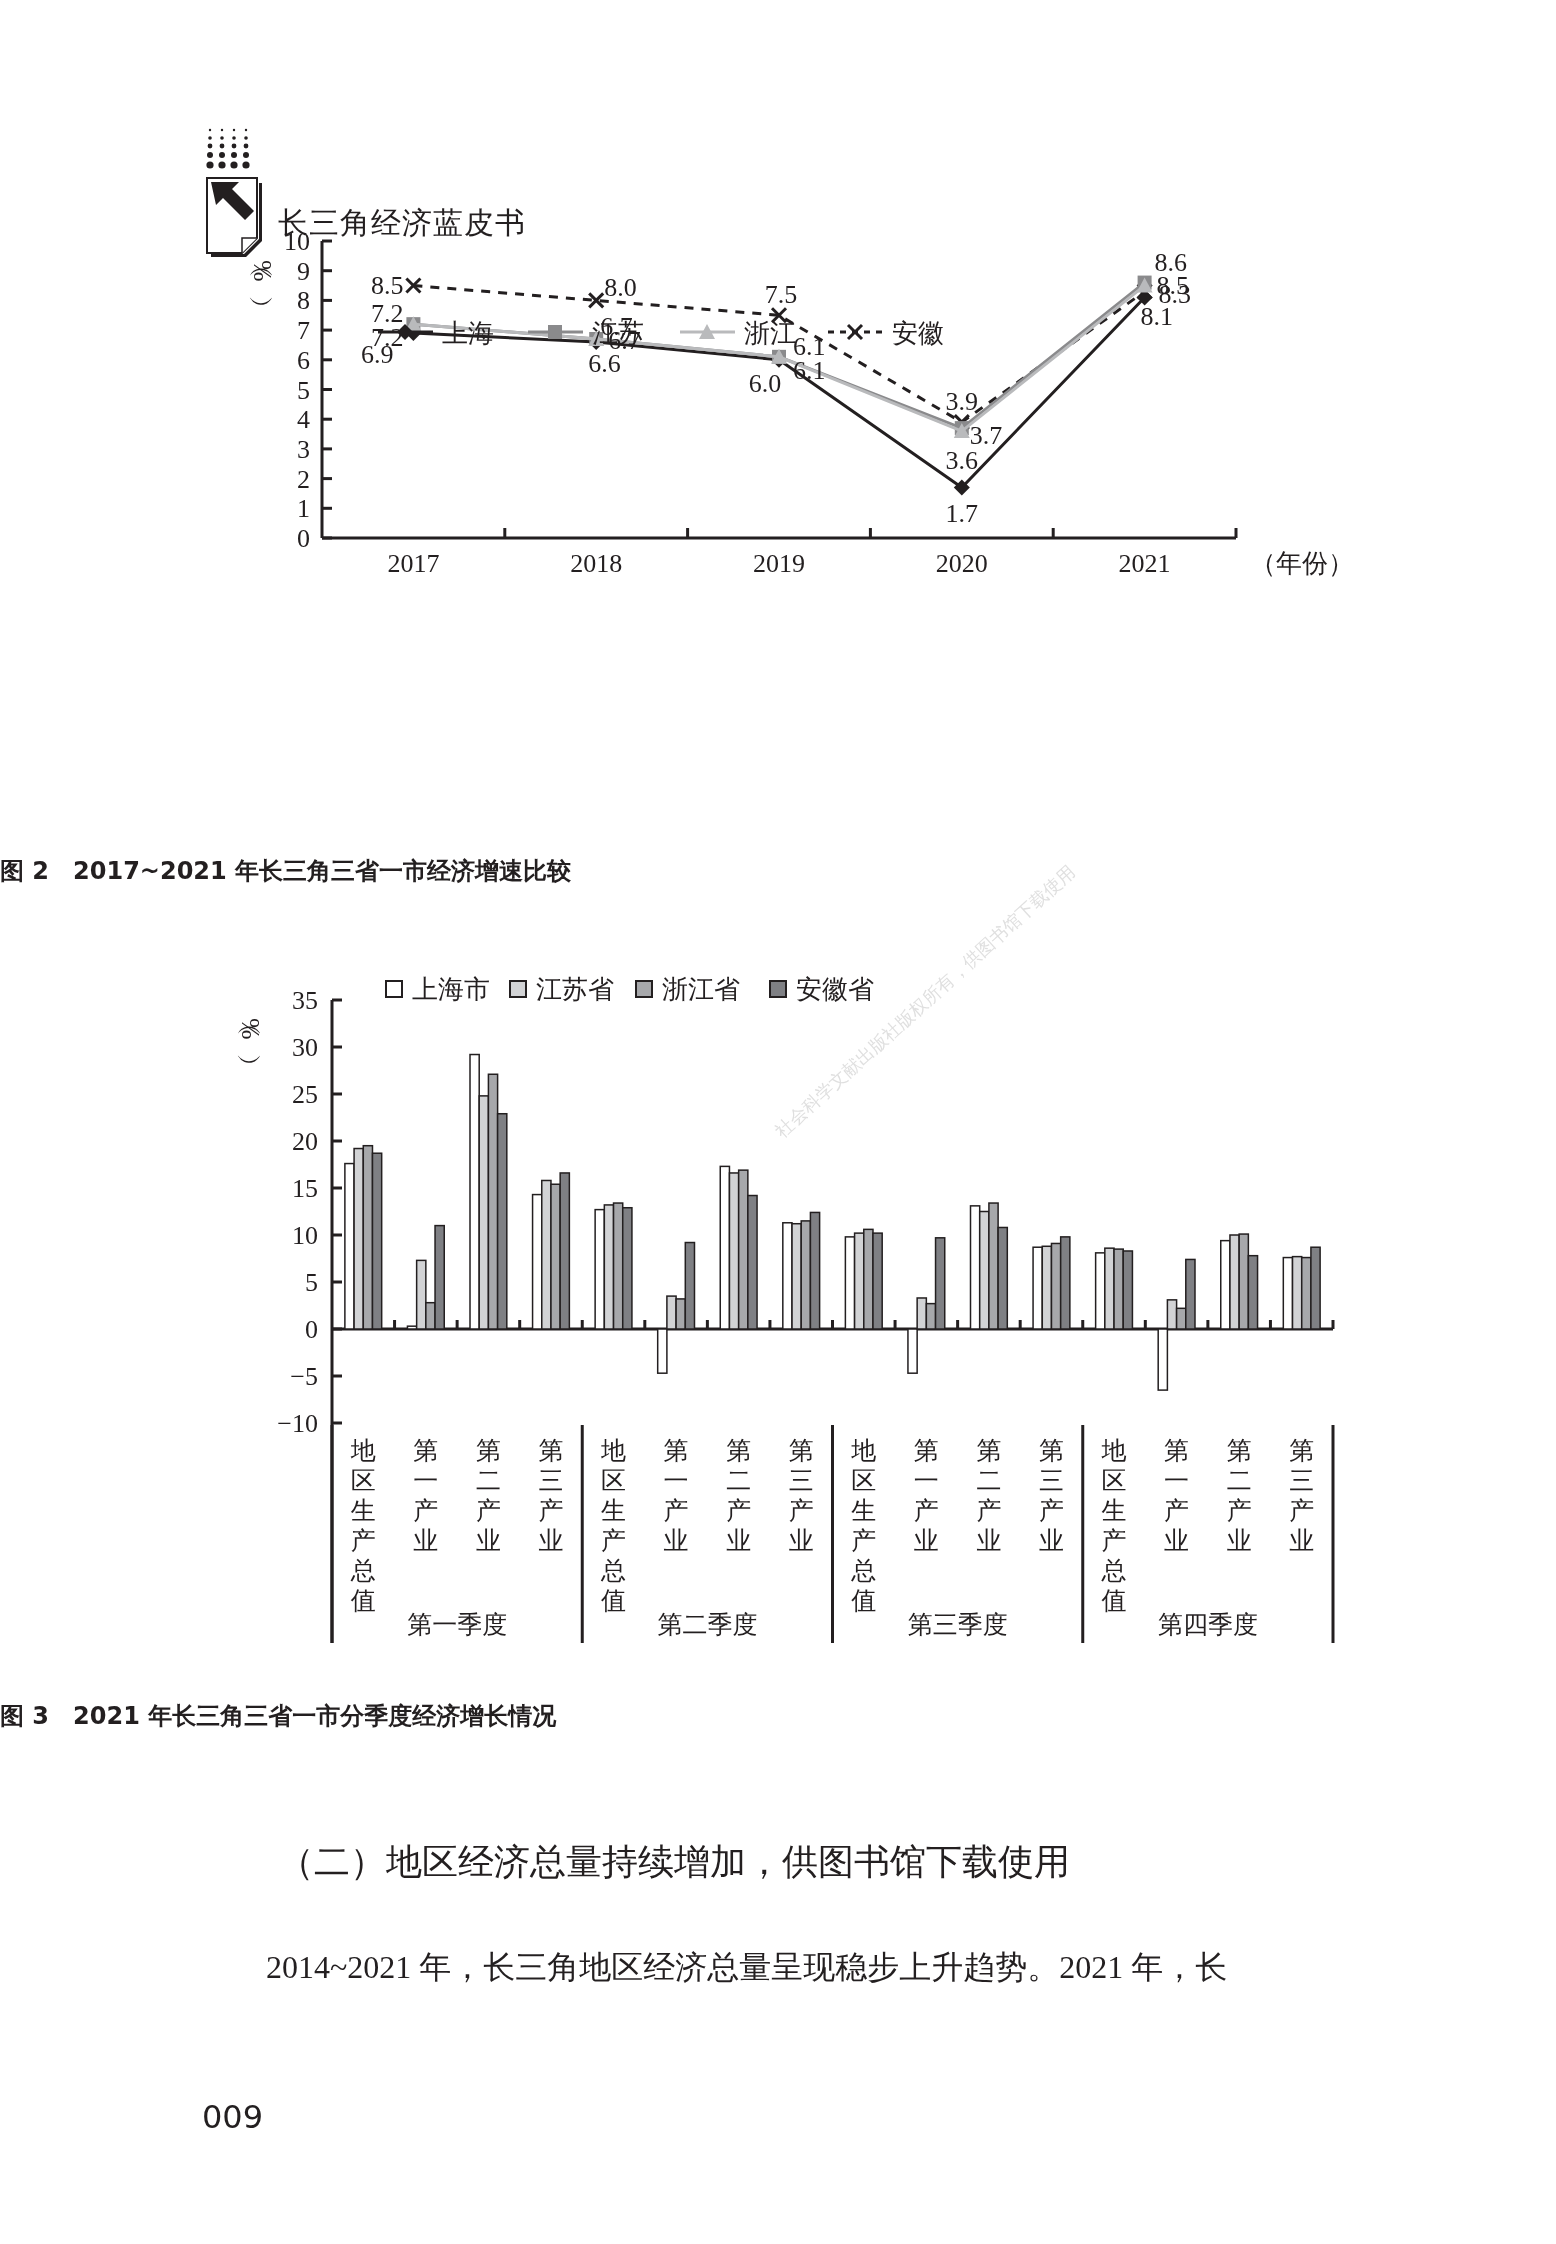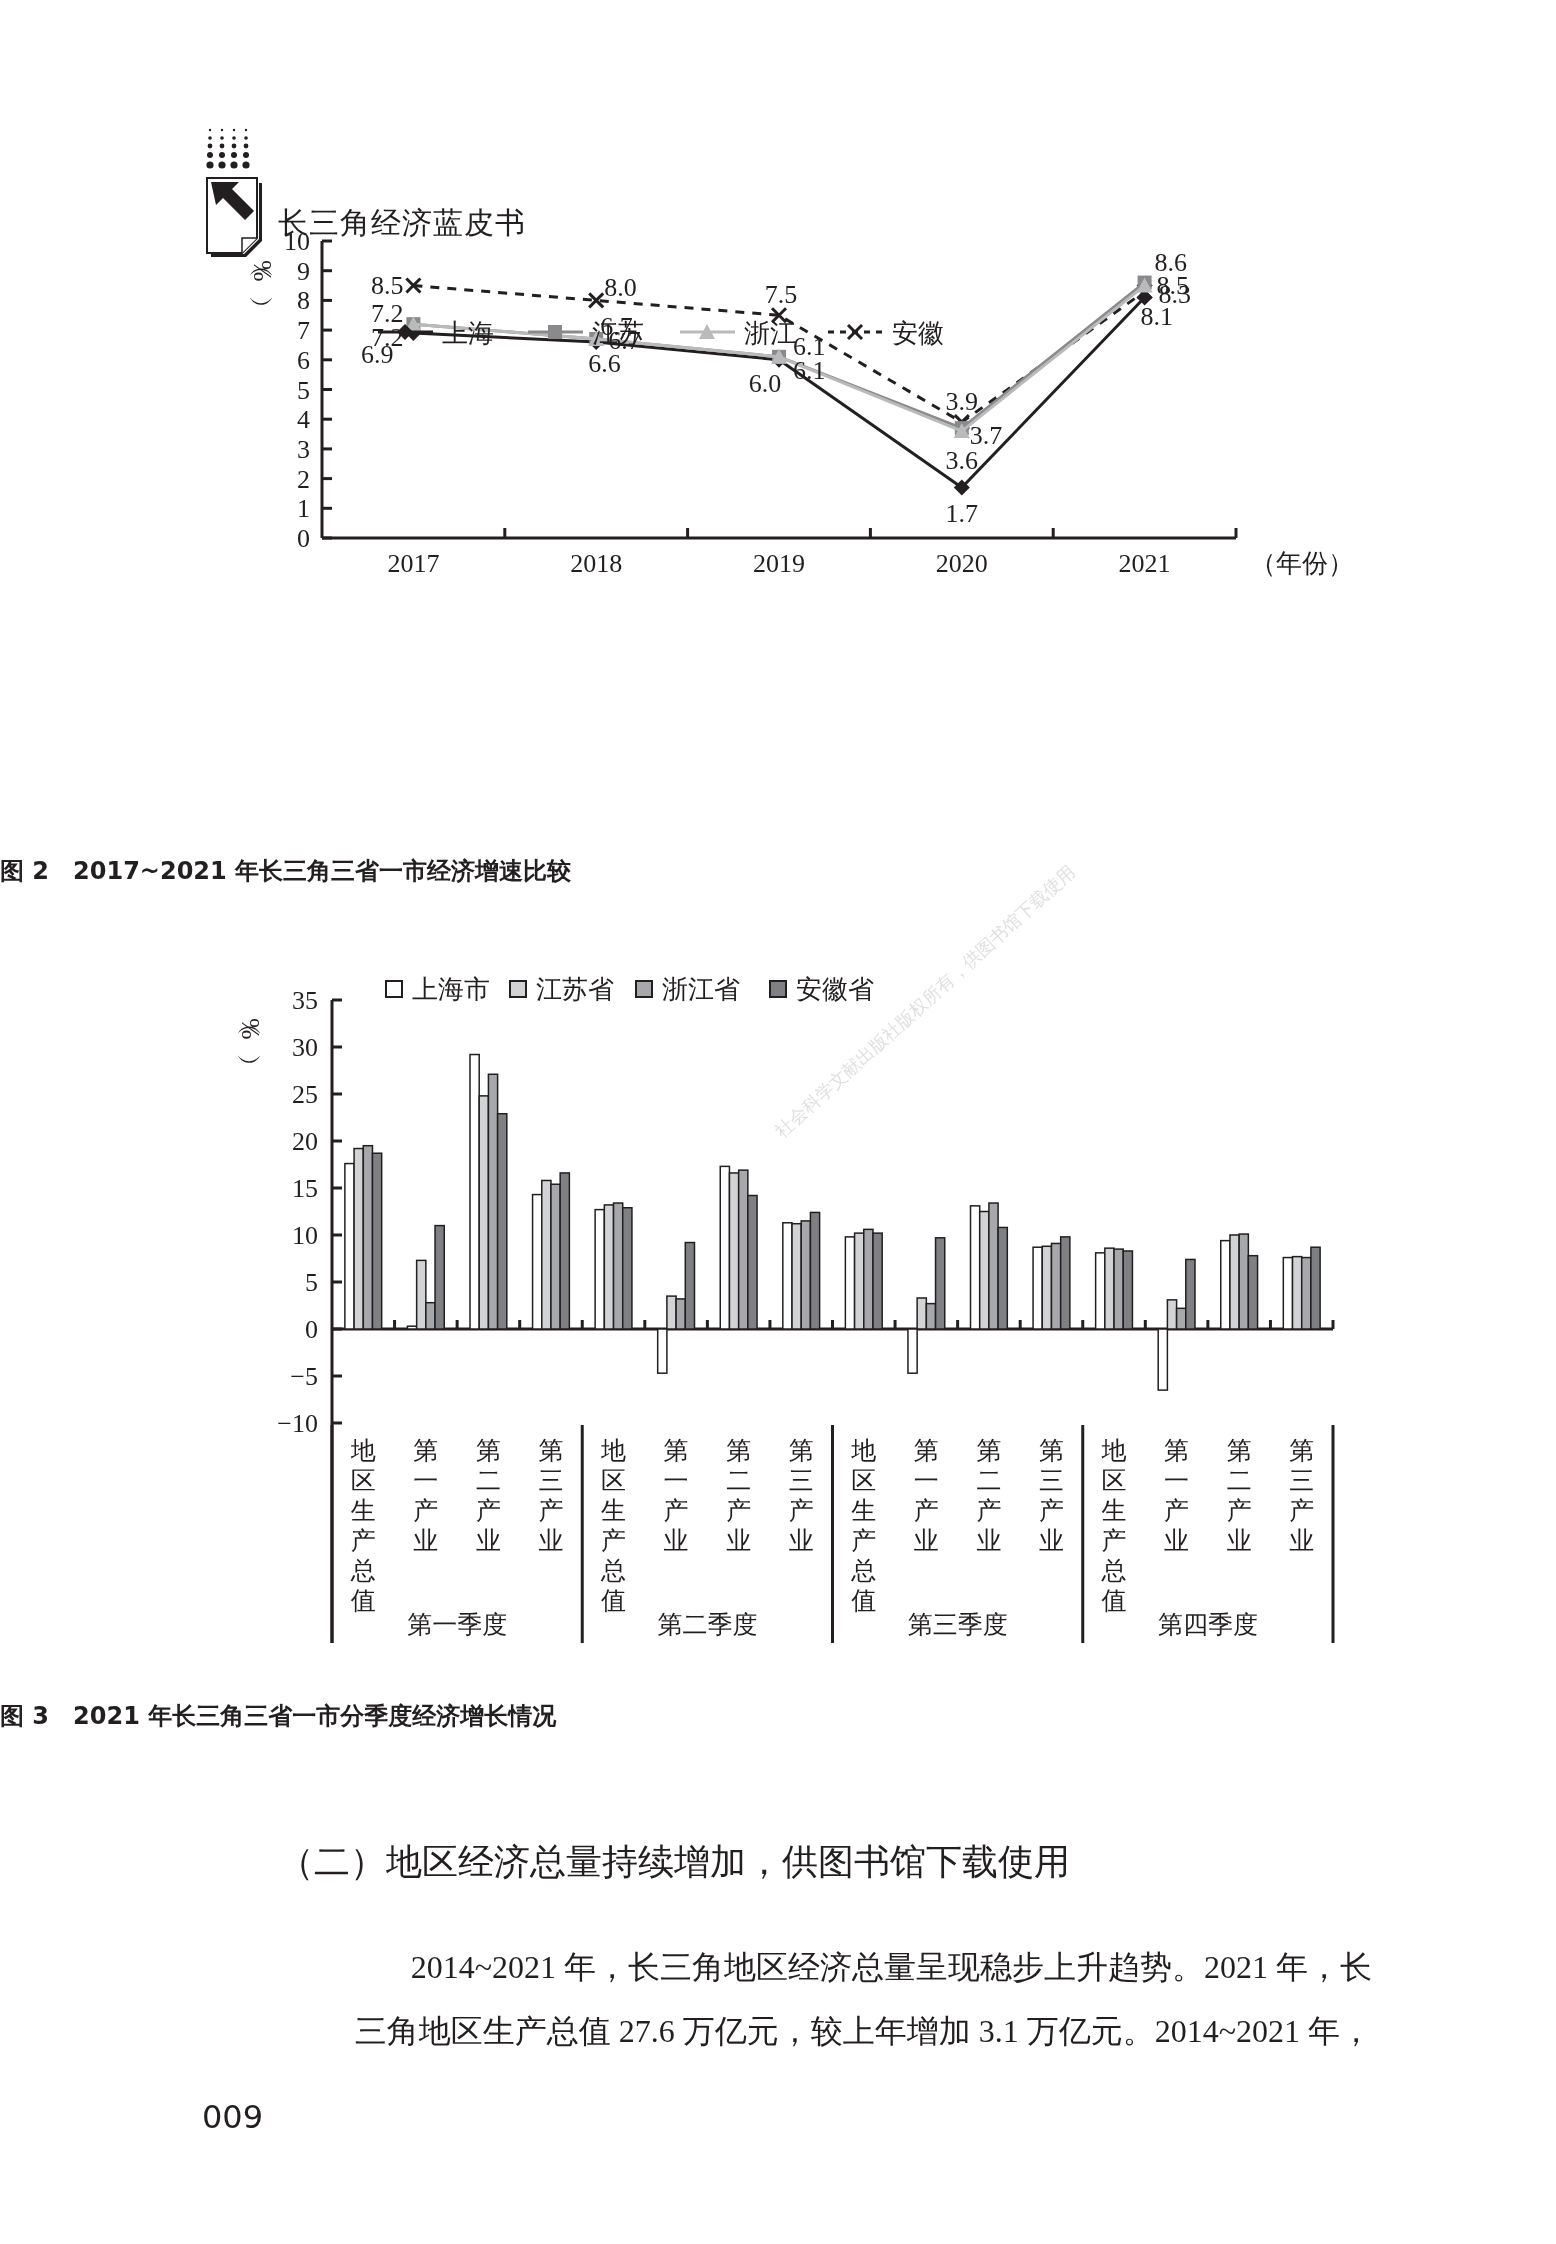--- a/index.html
+++ b/index.html
@@ -4,21 +4,21 @@
 <style>
   html, body { margin:0; padding:0; background:#fff; }
   body { width:1556px; height:2244px; position:relative; overflow:hidden;
          font-family:"DejaVu Serif","Liberation Serif",serif; color:#231f20; }
   .abs { position:absolute; }
   .header-title { left:278px; top:203px; font-family:"DejaVu Sans","Liberation Sans",sans-serif; font-size:30px; letter-spacing:1px; }
   .logo { left:202px; top:125px; width:80px; height:135px; }
   svg text { font-family:"Liberation Serif","DejaVu Serif",serif; fill:#231f20; }
   .caption { font-family:"DejaVu Sans","Liberation Sans",sans-serif; font-weight:bold; font-size:24px; width:1556px; left:0; }
   .section-heading { left:278px; top:1838px; font-family:"DejaVu Sans","Liberation Sans",sans-serif; font-size:36px; }
-  .para { left:202px; width:1170px; font-family:"Liberation Serif","DejaVu Serif",serif; font-size:32px; line-height:64px;text-align:right; }
+  .para { left:202px; width:1170px; font-family:"Liberation Serif","DejaVu Serif",serif; font-size:32px; line-height:64px; }
   .para p { margin:0; }
   .page-number { left:202px; top:2098px; font-family:"DejaVu Sans","Liberation Sans",sans-serif; font-size:32px; }
   .watermark { font-family:"DejaVu Serif",serif; color:#d8d8d8; font-size:18px; transform-origin:left top; white-space:nowrap; opacity:.8; }
 </style>
 </head>
 <body>
 
 <div class="abs logo">
   <svg width="80" height="135" viewBox="0 0 80 135">
     <g fill="#231f20">
@@ -357,17 +357,16 @@
       <text x="662" y="58" font-size="26">浙江省</text>
       <rect x="770" y="41" width="16" height="16" fill="#7f8084" stroke="#231f20" stroke-width="2"></rect>
       <text x="796" y="58" font-size="26">安徽省</text>
     </g>
   </svg>
 <div class="abs caption" style="top:1700px">图 3　2021 年长三角三省一市分季度经济增长情况</div>
 
 <div class="abs section-heading">（二）地区经济总量持续增加，供图书馆下载使用</div>
 <div class="abs para" style="top:1935px">
   <p style="text-indent:64px">2014~2021 年，长三角地区经济总量呈现稳步上升趋势。2021 年，长</p>
-  <p>三角地区生产总值 27.6 万亿元，较上年增加 3.1 万亿元。2014~2021 年，</p>
 </div>
 <div class="abs page-number">009</div>
 
 <div class="abs watermark" style="left:770px;top:1125px;transform:rotate(-42deg)">社会科学文献出版社版权所有，供图书馆下载使用</div>
 
 </body></html>

